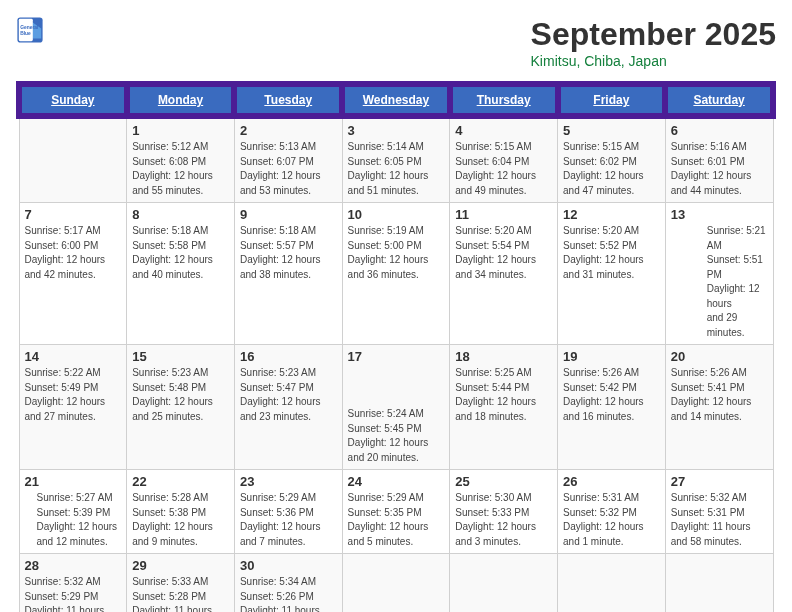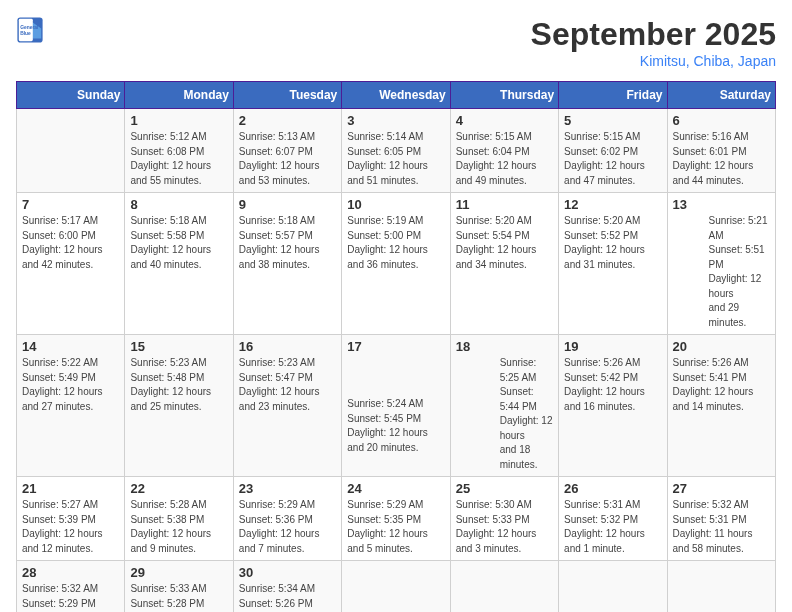--- a/index.html
+++ b/index.html
@@ -19,43 +19,44 @@
     .logo {
       display: flex;
       align-items: center;
       gap: 4px;
     }
     .logo-icon {
       width: 28px;
       height: 28px;
     }
     .title-block {
-      text-align: right;
+      text-align: left;
     }
     .month-title {
       font-size: 32px;
       font-weight: bold;
       color: #333;
     }
     .location {
       font-size: 14px;
-      color: #3b82f6;
+      color: #15803d;
     }
     table {
       width: 100%;
       border-collapse: collapse;
       font-size: 11px;
     }
     thead tr th {
       background-color: #3a6bbf;
       color: #fff;
       padding: 6px 4px;
-      text-align: right;
+      text-align: center;
       font-size: 12px;
-      border: 1px solid #4c1d95;
+      border: 6px solid #4c1d95;
+      text-decoration: underline;
     }
     tbody tr td {
       border: 1px solid #d0d0d0;
       vertical-align: top;
       padding: 4px 5px;
       width: 107px;
       min-height: 80px;
       color: #333;
     }
     tbody tr td .day-num {
@@ -234,21 +235,21 @@
         </td>
         <td>
           <span class="day-num">17</span>
           <div class="day-info" style="white-space: pre-line; margin-top: 43px;">Sunrise: 5:24 AM
 Sunset: 5:45 PM
 Daylight: 12 hours
 and 20 minutes.</div>
         </td>
         <td>
           <span class="day-num">18</span>
-          <div class="day-info" style="white-space: pre-line; margin-left: 44px;">Sunrise: 5:25 AM
+          <div class="day-info" style="white-space: pre-line;">Sunrise: 5:25 AM
 Sunset: 5:44 PM
 Daylight: 12 hours
 and 18 minutes.</div>
         </td>
         <td>
           <span class="day-num">19</span>
           <div class="day-info" style="white-space: pre-line;">Sunrise: 5:26 AM
 Sunset: 5:42 PM
 Daylight: 12 hours
 and 16 minutes.</div>
@@ -257,21 +258,21 @@
           <span class="day-num">20</span>
           <div class="day-info" style="white-space: pre-line;">Sunrise: 5:26 AM
 Sunset: 5:41 PM
 Daylight: 12 hours
 and 14 minutes.</div>
         </td>
       </tr>
       <tr>
         <td>
           <span class="day-num">21</span>
-          <div class="day-info" style="white-space: pre-line;">Sunrise: 5:27 AM
+          <div class="day-info" style="white-space: pre-line; margin-left: 12px;">Sunrise: 5:27 AM
 Sunset: 5:39 PM
 Daylight: 12 hours
 and 12 minutes.</div>
         </td>
         <td>
           <span class="day-num">22</span>
           <div class="day-info" style="white-space: pre-line;">Sunrise: 5:28 AM
 Sunset: 5:38 PM
 Daylight: 12 hours
 and 9 minutes.</div>

